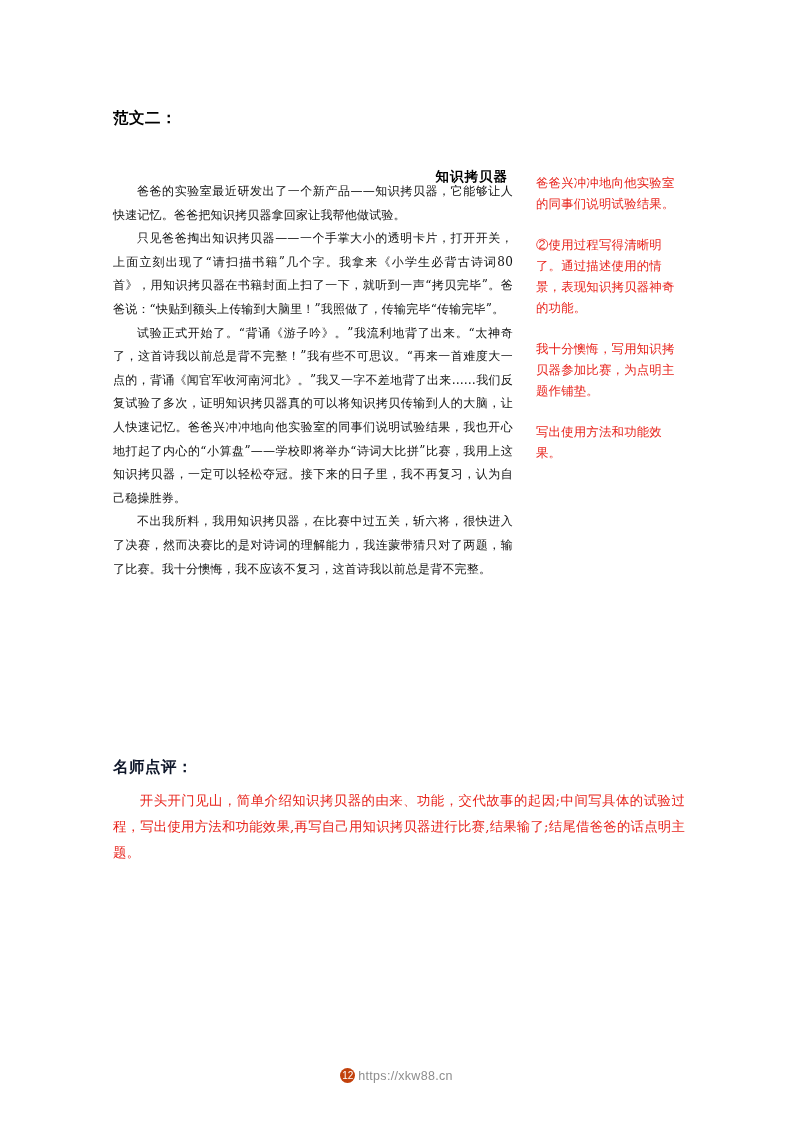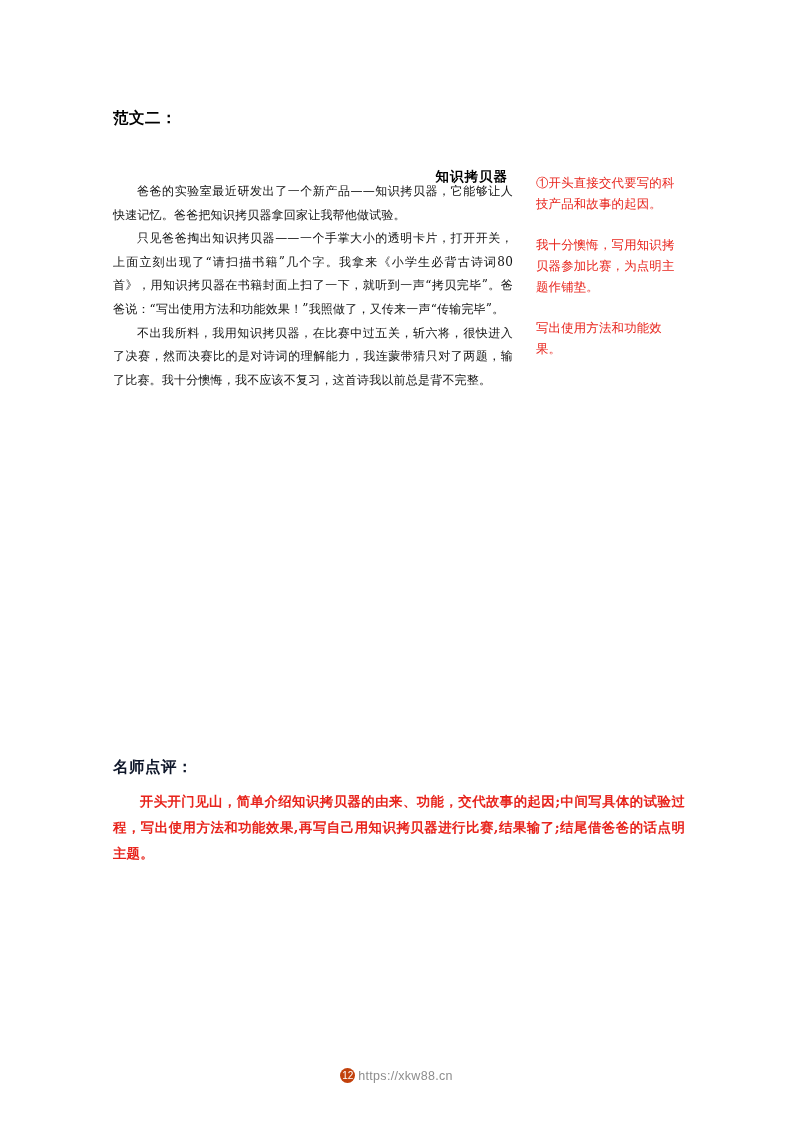--- a/index.html
+++ b/index.html
@@ -92,21 +92,21 @@
     color: #0f172a;
     letter-spacing: 0.5px;
   }
   .comment-body {
     position: absolute;
     left: 113px;
     top: 788px;
     width: 572px;
     font-size: 13.4px;
     line-height: 26px;
-    font-weight: bold;
+    font-weight: normal;
     color: #e8241c;
     text-align: justify;
     letter-spacing: 0.2px;
   }
   .comment-body p {
     margin: 0;
     text-indent: 2em;
   }
 
   
@@ -143,26 +143,28 @@
 <body>
 
 <div class="page">
 
   <div class="doc-heading">范文二：</div>
 
   <div class="essay-title">知识拷贝器</div>
 
   <div class="essay-body">
     <p>爸爸的实验室最近研发出了一个新产品——知识拷贝器，它能够让人快速记忆。爸爸把知识拷贝器拿回家让我帮他做试验。</p>
-    <p>只见爸爸掏出知识拷贝器——一个手掌大小的透明卡片，打开开关，上面立刻出现了“请扫描书籍”几个字。我拿来《小学生必背古诗词80首》，用知识拷贝器在书籍封面上扫了一下，就听到一声“拷贝完毕”。爸爸说：“写出使用方法和功能效果！”我照做了，又传来一声“传输完毕”。</p>
+    <p>只见爸爸掏出知识拷贝器——一个手掌大小的透明卡片，打开开关，上面立刻出现了“请扫描书籍”几个字。我拿来《小学生必背古诗词80首》，用知识拷贝器在书籍封面上扫了一下，就听到一声“拷贝完毕”。爸爸说：“快贴到额头上传输到大脑里！”我照做了，传输完毕“传输完毕”。</p>
+    <p>试验正式开始了。“背诵《游子吟》。”我流利地背了出来。“太神奇了，这首诗我以前总是背不完整！”我有些不可思议。“再来一首难度大一点的，背诵《闻官军收河南河北》。”我又一字不差地背了出来……我们反复试验了多次，证明知识拷贝器真的可以将知识拷贝传输到人的大脑，让人快速记忆。爸爸兴冲冲地向他实验室的同事们说明试验结果，我也开心地打起了内心的“小算盘”——学校即将举办“诗词大比拼”比赛，我用上这知识拷贝器，一定可以轻松夺冠。接下来的日子里，我不再复习，认为自己稳操胜券。</p>
     <p>不出我所料，我用知识拷贝器，在比赛中过五关，斩六将，很快进入了决赛，然而决赛比的是对诗词的理解能力，我连蒙带猜只对了两题，输了比赛。我十分懊悔，我不应该不复习，这首诗我以前总是背不完整。</p>
   </div>
 
   <div class="annotations">
-    <div class="note">①开头直接交代要写的科技产品和故事的起因。</div>
+    <div class="note">爸爸兴冲冲地向他实验室的同事们说明试验结果。</div>
+    <div class="note">②使用过程写得清晰明了。通过描述使用的情景，表现知识拷贝器神奇的功能。</div>
     <div class="note">我十分懊悔，写用知识拷贝器参加比赛，为点明主题作铺垫。</div>
     <div class="note">写出使用方法和功能效果。</div>
   </div>
 
   <div class="comment-heading">名师点评：</div>
   <div class="comment-body">
     <p>开头开门见山，简单介绍知识拷贝器的由来、功能，交代故事的起因;中间写具体的试验过程，写出使用方法和功能效果,再写自己用知识拷贝器进行比赛,结果输了;结尾借爸爸的话点明主题。</p>
   </div>
 
   <div class="footer">

